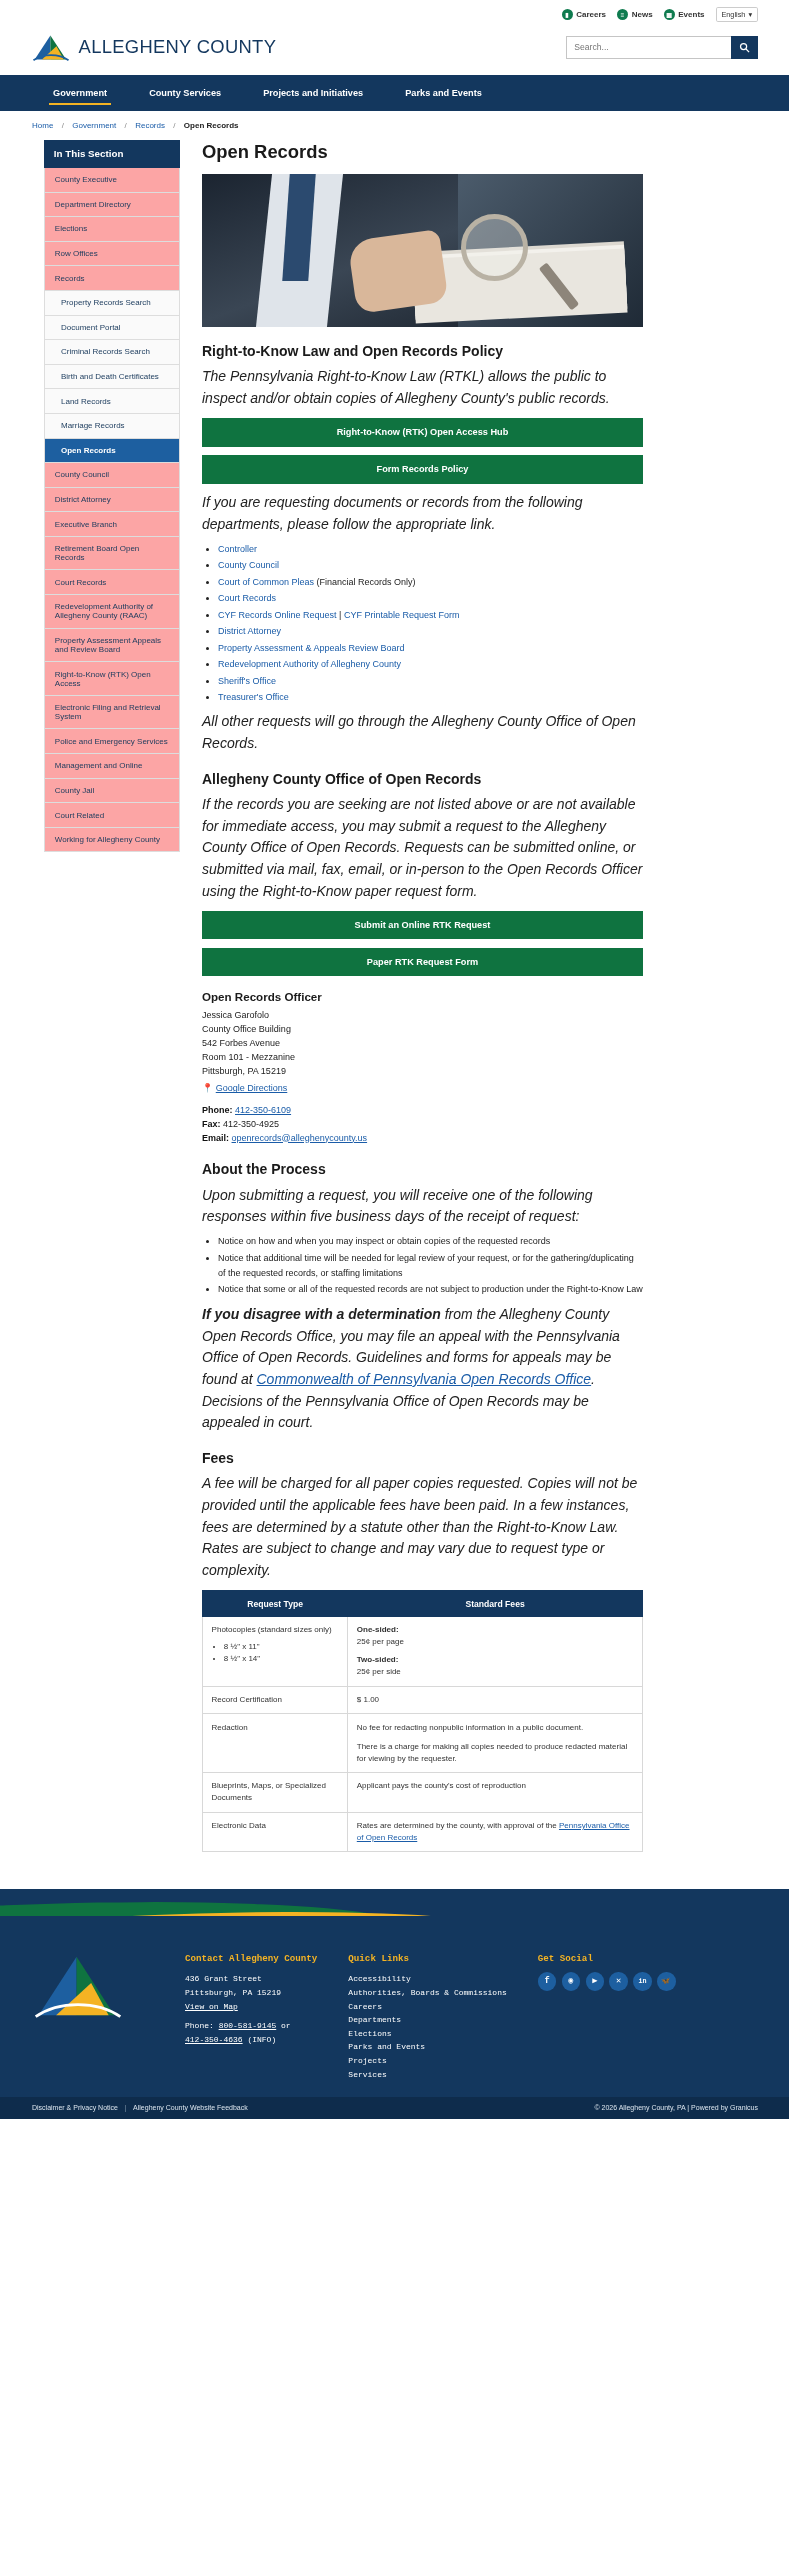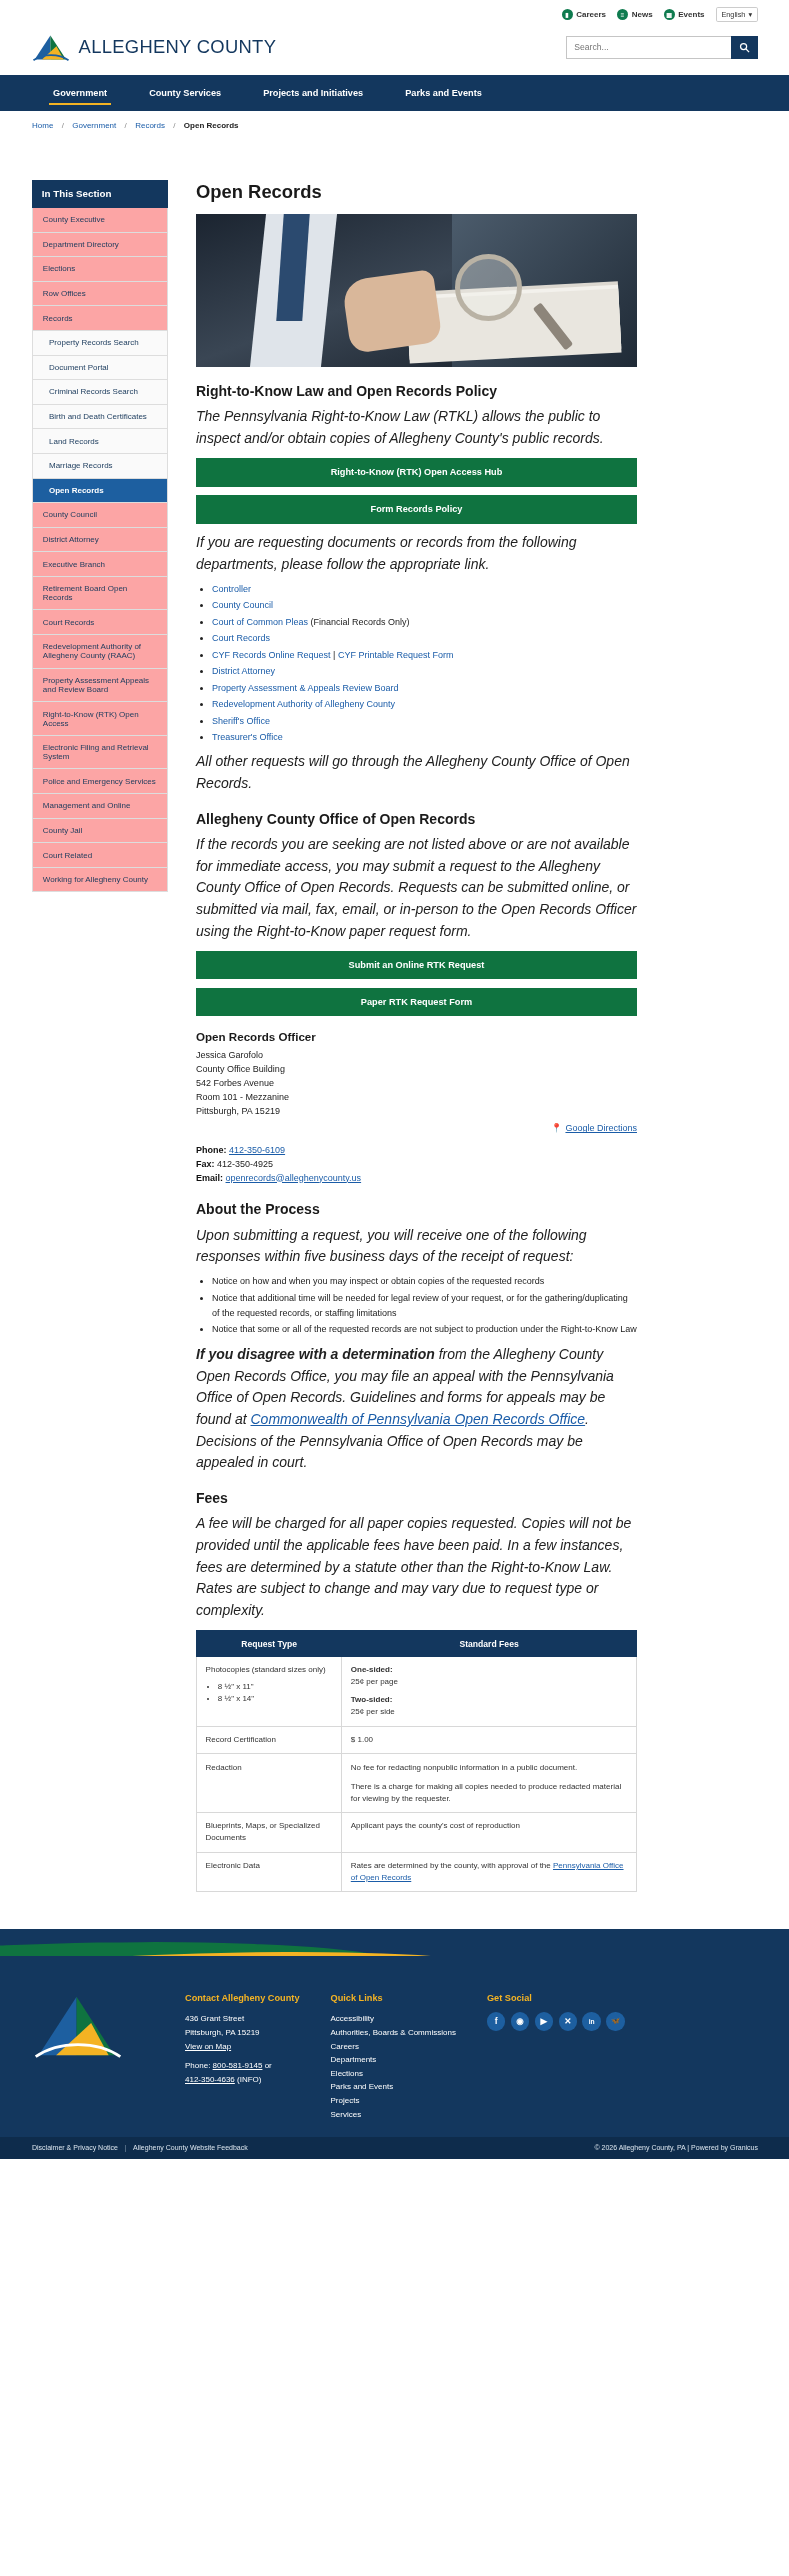--- a/index.html
+++ b/index.html
@@ -108,24 +108,23 @@
     font-size: 8px;
     color: #444;
   }
   .breadcrumb a { color:#1a5ca8; text-decoration:none; }
   .breadcrumb .sep { margin: 0 6.1px; color:#888; }
   .breadcrumb .current { font-weight: bold; color:#222; }
 
   
   .layout {
     display: flex;
-    padding: 0 32px 37px 32px;
-    gap: 28px;
+    padding: 0 32px 37px 44px;
+    gap: 22px;
     align-items: flex-start;
-    margin-top: 40px;
   }
 
   
   .sidebar { width: 136px; flex: none; }
   .sidebar-head {
     background:#13375e;
     color:#fff;
     font-weight:bold;
     font-size: 9.8px;
     padding: 8.6px 9.8px;
@@ -280,21 +279,21 @@
     padding: 18.4px 32px 16px 32px;
     display:flex;
     gap: 31px;
   }
   .footer-logo { width: 122px; flex:none; }
   .footer-col h4 {
     color:#f4b323;
     font-size: 9.2px;
     margin: 0 0 6.1px 0;
   }
-  .footer-col { font-size: 8px; line-height: 1.7; }
+  .footer-col { font-size: 8px; line-height: 1.7; font-family: Liberation Mono, monospace; }
   .footer-col a { color:#ffffff; text-decoration: underline; }
   .footer-col.links a { text-decoration: none; display:block; }
   .social-row { display:flex; gap: 5.5px; margin-top: 2.4px; }
   .social {
     width: 18.4px; height: 18.4px; border-radius:50%;
     background:#1d5fa0; color:#fff;
     display:flex; align-items:center; justify-content:center;
     font-size: 8.6px; font-weight:bold; cursor:pointer;
   }
   .footer-bottom {
@@ -449,21 +448,21 @@
     <a class="cta">Submit an Online RTK Request</a>
     <a class="cta">Paper RTK Request Form</a>
 
     <h3 class="sub-title">Open Records Officer</h3>
     <div class="officer-block">
       <div>Jessica Garofolo</div>
       <div>County Office Building</div>
       <div>542 Forbes Avenue</div>
       <div>Room 101 - Mezzanine</div>
       <div>Pittsburgh, PA 15219</div>
-      <div style="margin-top:3.7px;text-align:right;">
+      <div style="margin-top:3.7px;">
         <span class="pin">📍</span>
         <a class="dir-link">Google Directions</a>
       </div>
       <div style="margin-top:7.3px;" class="contact-line">
         <b>Phone:</b>
         <a class="dir-link">412-350-6109</a>
       </div>
       <div class="contact-line">
         <b>Fax:</b>
         <span>412-350-4925</span>

